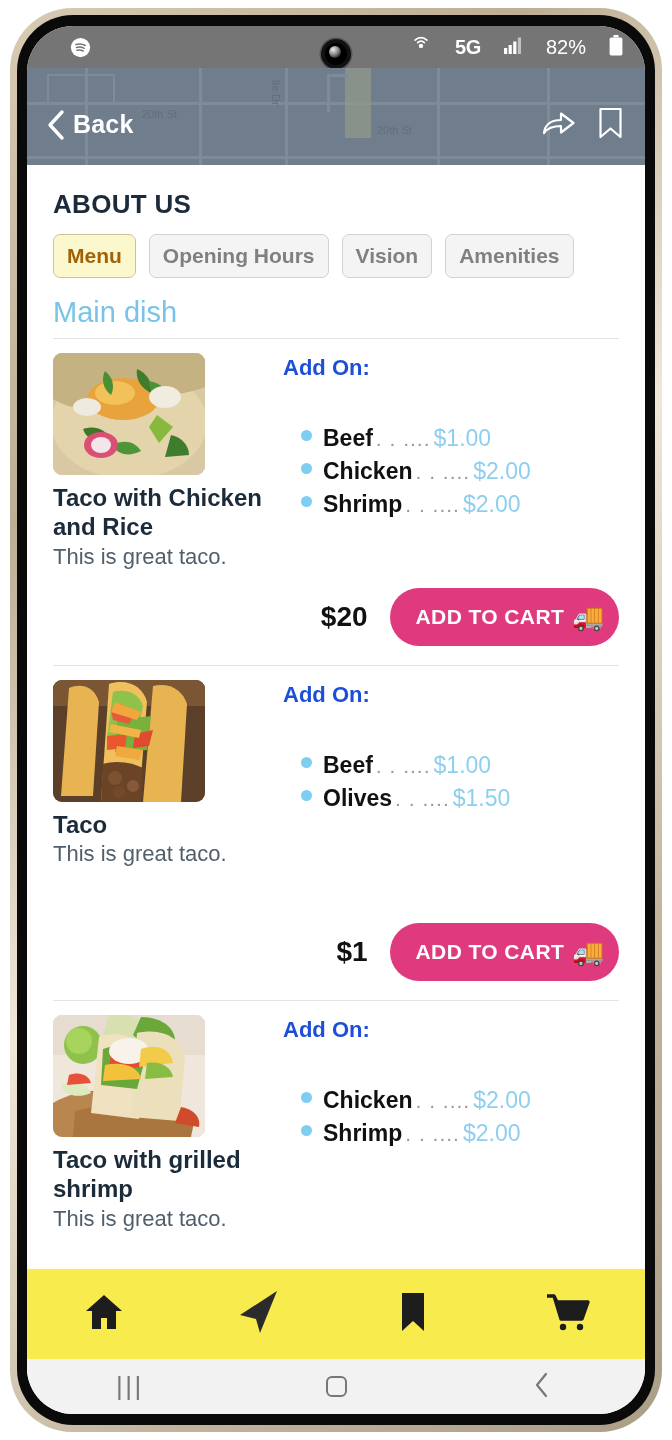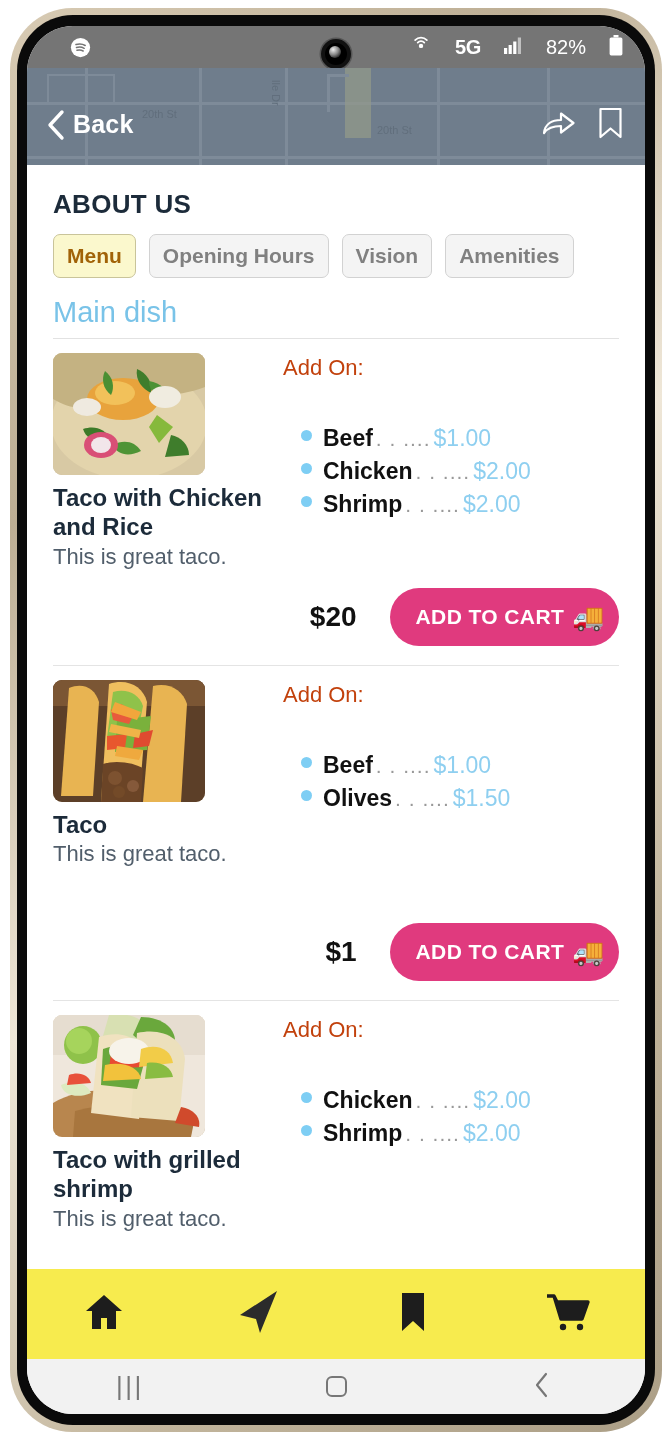--- a/index.html
+++ b/index.html
@@ -165,41 +165,41 @@
     font-size: 24px; font-weight: 700; color: #1c2b3a;
     line-height: 1.2;
     max-width: 215px;
   }
   .item-desc {
     margin-top: 2px;
     font-size: 22px; color: #515e6b; font-weight: 400;
   }
   .item-right { flex: 1; padding-top: 2px; }
   .addon-title {
-    font-size: 22px; font-weight: 400; color: #c2410c;
+    font-size: 22px; font-weight: 700; color: #1d4ed8;
     margin-bottom: 8px;
   }
   .addon-list { list-style: none; padding-left: 18px; margin-top: 44px; }
   .addon-row {
     display: flex; align-items: baseline;
     margin-bottom: 6px;
     font-size: 23px;
   }
   .addon-bullet {
     width: 11px; height: 11px; border-radius: 50%;
     background: #7ecef4; flex: 0 0 11px;
     margin-right: 11px; position: relative; top: -5px;
   }
   .addon-name { font-weight: 700; color: #111; }
   .addon-dots { color: #999; letter-spacing: 1px; margin: 0 3px; font-size: 21px; }
   .addon-price { color: #8ecff0; font-weight: 400; }
 
   .price-row {
     display: flex; align-items: center; justify-content: flex-end;
-    gap: 33px;
+    gap: 22px;
     padding: 0 26px;
     margin-top: 18px;
   }
   .price-tag {
     font-size: 28px; font-weight: 700; color: #111;
   }
   .cart-btn {
     background: #e03a7e;
     border: none;
     border-radius: 32px;

